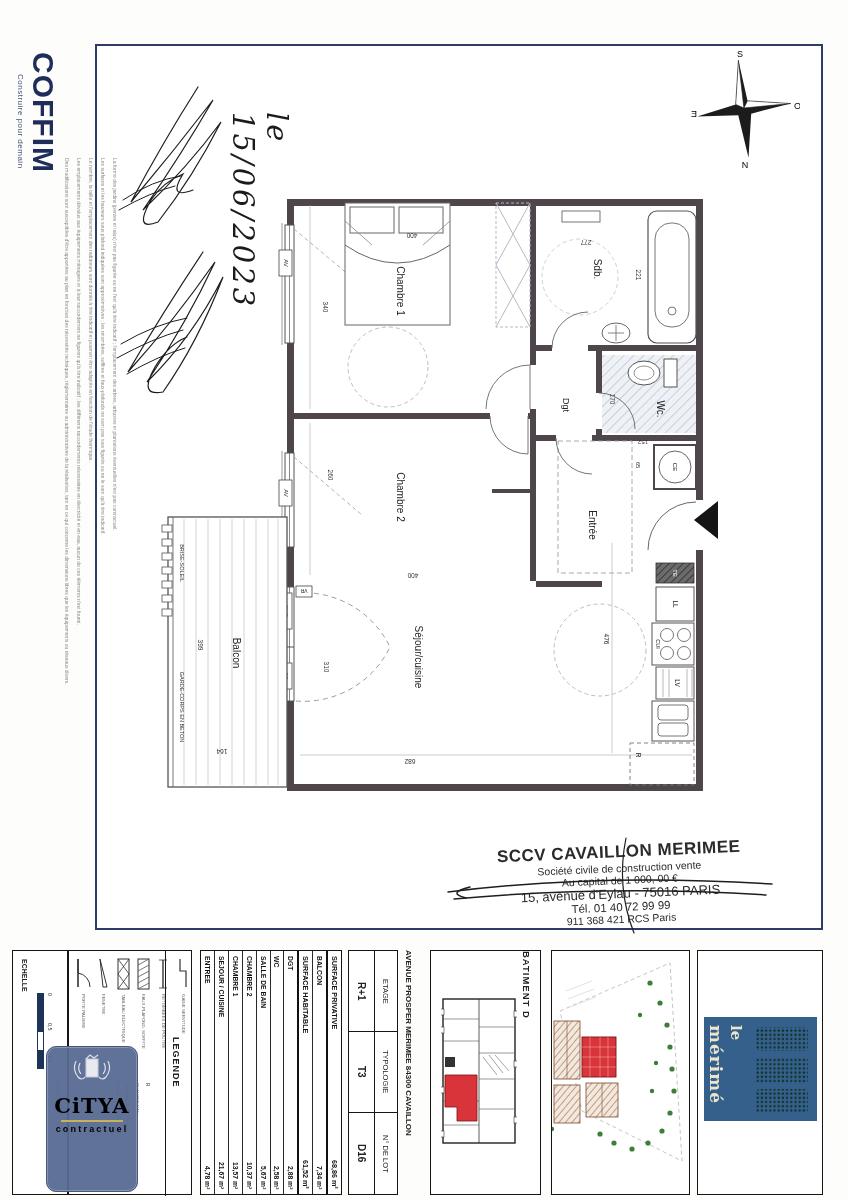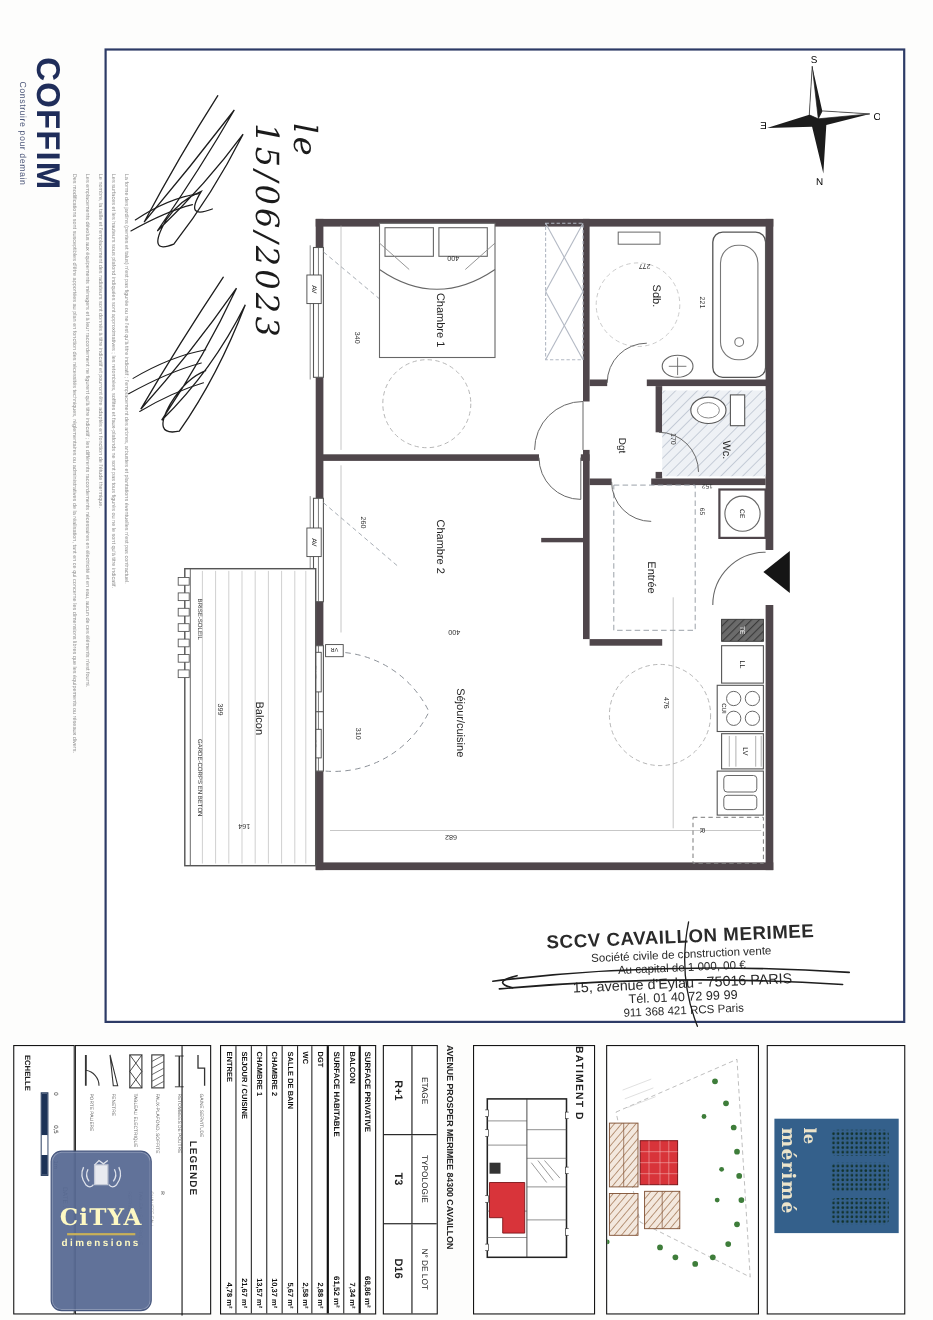--- a/index.html
+++ b/index.html
@@ -29,21 +29,21 @@
   .scol.tot { border-left:2px solid #111; }
   .scol.tot .lab, .scol.tot .val { font-size:7.2px; }
   .lotrow { display:flex; height:81px; border-bottom:1.5px solid #151515; }
   .lotrow:last-child { border-bottom:none; }
   .lotval { flex:1.1; display:flex; align-items:center; justify-content:center; border-right:1px solid #151515; }
   .lothead { flex:1; display:flex; align-items:center; justify-content:center; }
   .lotval .v { font-size:10px; font-weight:bold; }
   .lothead .v { font-size:7.5px; }
   .legitem { display:flex; flex-direction:column; align-items:center; width:16px; }
   .legitem .ll { font-size:4.4px; color:#666; height:74px; overflow:hidden; margin-top:3px; }
-  .citya { background:rgba(88,106,148,.95); border:1px solid #46567d; border-radius:10px; text-align:center; color:#fef9c3; box-shadow:0 0 0 1px rgba(255,255,255,.25) inset; }
+  .citya { background:rgba(88,106,148,.95); border:1px solid #46567d; border-radius:10px; text-align:center; color:#000000; box-shadow:0 0 0 1px rgba(255,255,255,.25) inset; }
   .citya .nm { font-size:21px; font-weight:bold; letter-spacing:1px; font-family:"DejaVu Serif", serif; margin-top:2px; }
   .citya .rule { width:62px; height:2px; background:#c9b158; margin:2px auto; }
   .citya .sub { font-size:9px; letter-spacing:2.2px; font-weight:bold; }
   .merime-blue { background:#34608b; }
   .merime-txt { color:#ece4cb; font-family:"DejaVu Serif", serif; font-weight:bold; line-height:20px; }
   .merime-txt .t1 { font-size:15px; }
   .merime-txt .t2 { font-size:17px; letter-spacing:1px; }
   svg text { font-family:"Liberation Sans", sans-serif; }
 </style>
 </head>
@@ -393,21 +393,21 @@
   <svg width="44" height="34" viewBox="0 0 44 34" style="margin-top:6px;">
     <g stroke="#dde1ea" fill="none" stroke-width="1.2">
       <path d="M16,6 L16,24 L28,24 L28,6 Z" fill="#e8eaf0" stroke="#c3c9d6"></path>
       <path d="M6,8 Q2,16 8,24 Q12,28 15,24 M10,10 Q7,16 11,21"></path>
       <path d="M38,8 Q42,16 36,24 Q32,28 29,24 M34,10 Q37,16 33,21"></path>
       <path d="M16,6 L20,2 L24,5 L28,2" stroke="#dde1ea"></path>
     </g>
   </svg>
   <div class="nm">CiTYA</div>
   <div class="rule"></div>
-  <div class="sub">dimensions</div>
+  <div class="sub">contractuel</div>
 </div>
 
 <div class="abs panel" style="left:200px; top:950px; width:142px; height:245px;">
   <div class="stable">
     <div class="scol">
         <span class="lab v">ENTREE</span>
         <span class="val v">4,78 m²</span>
       </div>
     <div class="scol">
         <span class="lab v">SEJOUR / CUISINE</span>

